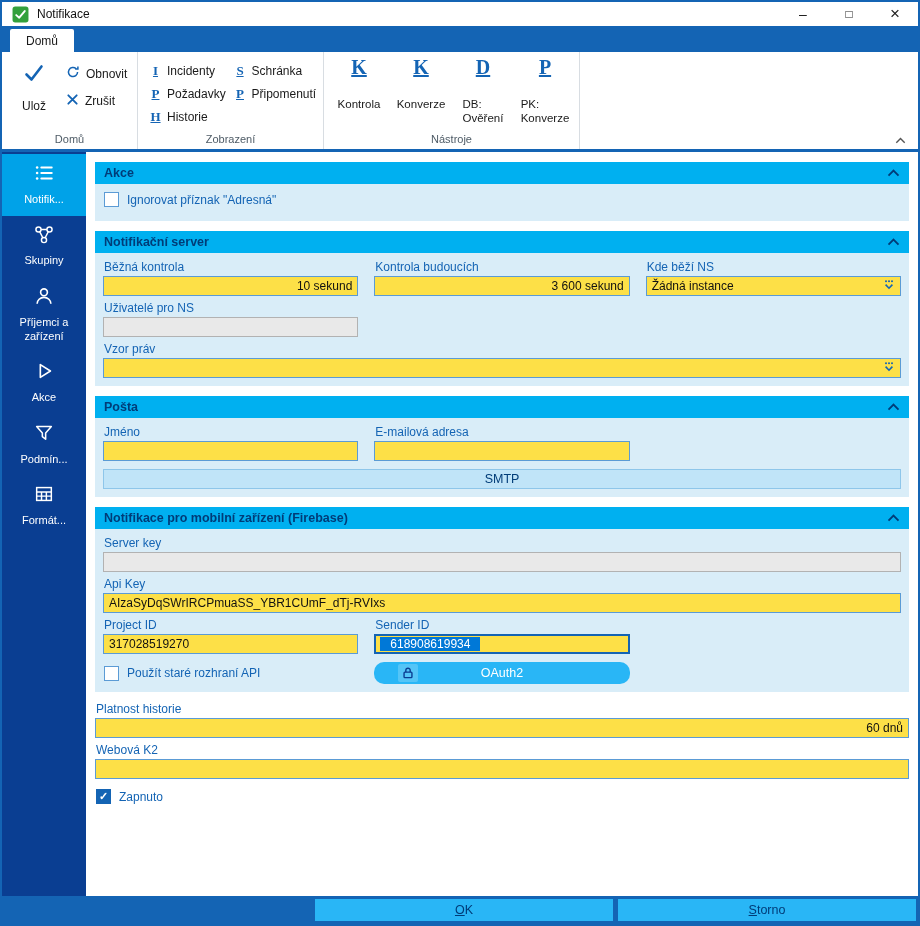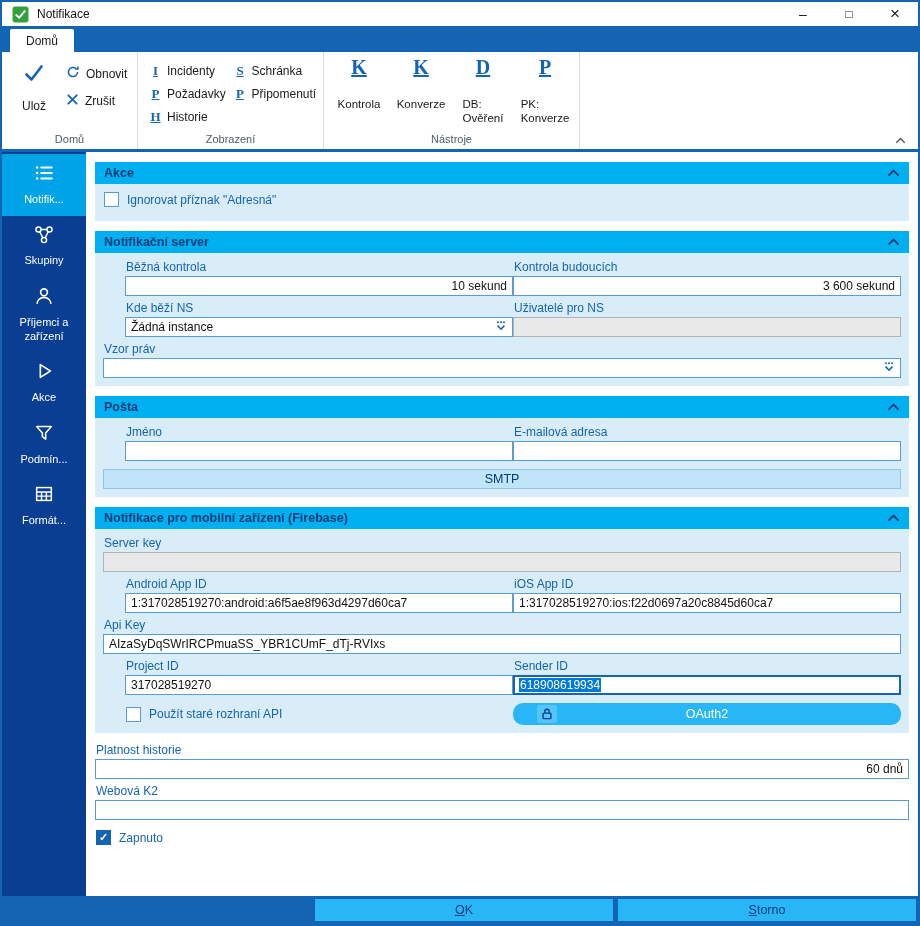--- a/index.html
+++ b/index.html
@@ -42,28 +42,28 @@
   .sidebar { width:84px; background:#0a3e92; display:flex; flex-direction:column; padding-top:2px; flex:0 0 auto; }
   .sb-item { display:flex; flex-direction:column; align-items:center; gap:5px; padding:8px 2px 9px; color:#fff; text-align:center; font-size:11px; line-height:1.25; }
   .sb-item.active { background:#00a2e8; }
   .content { flex:1; background:#fff; padding:10px 9px 0; overflow:hidden; }
 
   .section { margin-bottom:10px; }
   .sec-header { height:22px; background:#00b0f0; display:flex; align-items:center; padding:0 9px; }
   .sec-title { font-weight:bold; color:#003c78; font-size:12.5px; }
   .sec-chevron { margin-left:auto; display:inline-flex; }
   .sec-panel { background:#d9edf8; padding:2px 8px 8px; }
-  .grid2 { display:grid; grid-template-columns:1fr 1fr; column-gap:0;margin-left:22px; }
+  .grid2 { display:grid; grid-template-columns:1fr 1fr 1fr; column-gap:16px; }
   .flabel { color:#1464b4; margin:5px 1px 2px; font-size:12px; }
-  .field { height:20px; background:#ffffff; border:1px solid #5b9bd5; display:flex; align-items:center; padding:0 5px; font-size:12px; color:#111; }
+  .field { height:20px; background:#fde047; border:1px solid #5b9bd5; display:flex; align-items:center; padding:0 5px; font-size:12px; color:#111; }
   .field.right { justify-content:flex-end; }
   .field.disabled { background:#e9e9e9; border-color:#b2b2b2; }
   .field.combo { justify-content:space-between; }
   .field.focused { border:2px solid #1464b4; padding:0 4px; }
-  .sel { background:#0078d7; color:#fff; padding:0 1px; }
+  .sel { background:#0078d7; color:#fff; padding:0 10px; }
 
   .cbrow { display:flex; align-items:center; gap:8px; padding:6px 1px; }
   .cbrow.tight { padding:0 1px; }
   .checkbox { width:15px; height:15px; background:#fff; border:1px solid #5b9bd5; flex:0 0 auto; display:inline-flex; align-items:center; justify-content:center; }
   .checkbox.checked { background:#1464b4; border-color:#1464b4; }
   .checkbox.checked::after { content:"✓"; color:#fff; font-size:11px; font-weight:bold; line-height:1; }
   .cblabel { color:#1464b4; }
 
   .smtp-btn { height:20px; margin-top:8px; background:#c0e4f8; border:1px solid #8ec6ea; color:#003c78; display:flex; align-items:center; justify-content:center; font-size:12.5px; }
   .oauth-row { margin-top:8px; align-items:center; }
@@ -374,34 +374,20 @@
             <svg width="13" height="8" viewBox="0 0 13 8" fill="none" stroke="#003c78" stroke-width="1.8">
                 <path d="M1.5 6.7 L6.5 1.6 L11.5 6.7"></path>
               </svg>
           </span>
         </div>
         <div class="sec-panel">
           <div class="flabel">Server key</div>
           <div class="field disabled">
             <span></span>
           </div>
-          <div class="grid2">
-            <div>
-              <div class="flabel">Android App ID</div>
-              <div class="field">
-                <span>1:317028519270:android:a6f5ae8f963d4297d60ca7</span>
-              </div>
-            </div>
-            <div>
-              <div class="flabel">iOS App ID</div>
-              <div class="field">
-                <span>1:317028519270:ios:f22d0697a20c8845d60ca7</span>
-              </div>
-            </div>
-          </div>
           <div class="flabel">Api Key</div>
           <div class="field">
             <span>AIzaSyDqSWrIRCPmuaSS_YBR1CUmF_dTj-RVIxs</span>
           </div>
           <div class="grid2">
             <div>
               <div class="flabel">Project ID</div>
               <div class="field">
                 <span>317028519270</span>
               </div>

